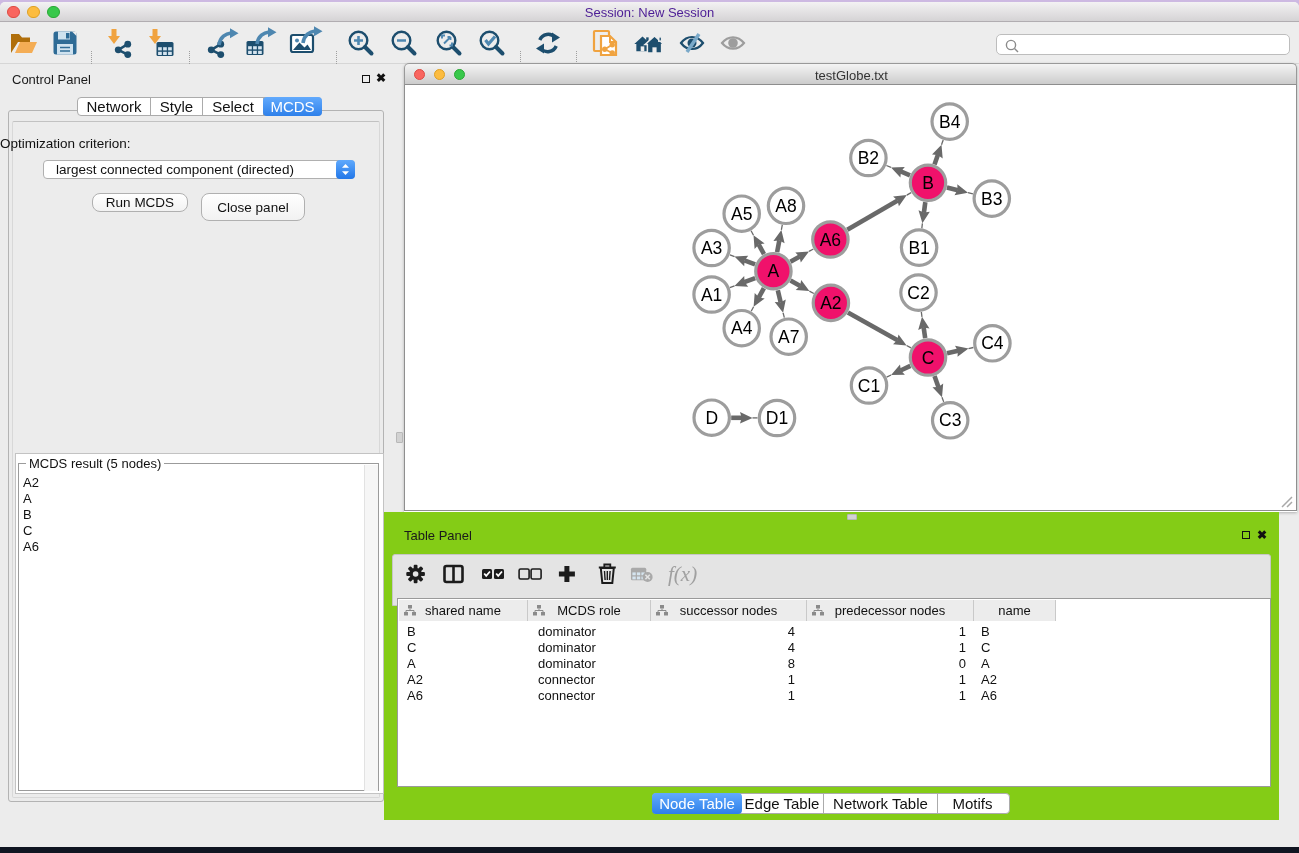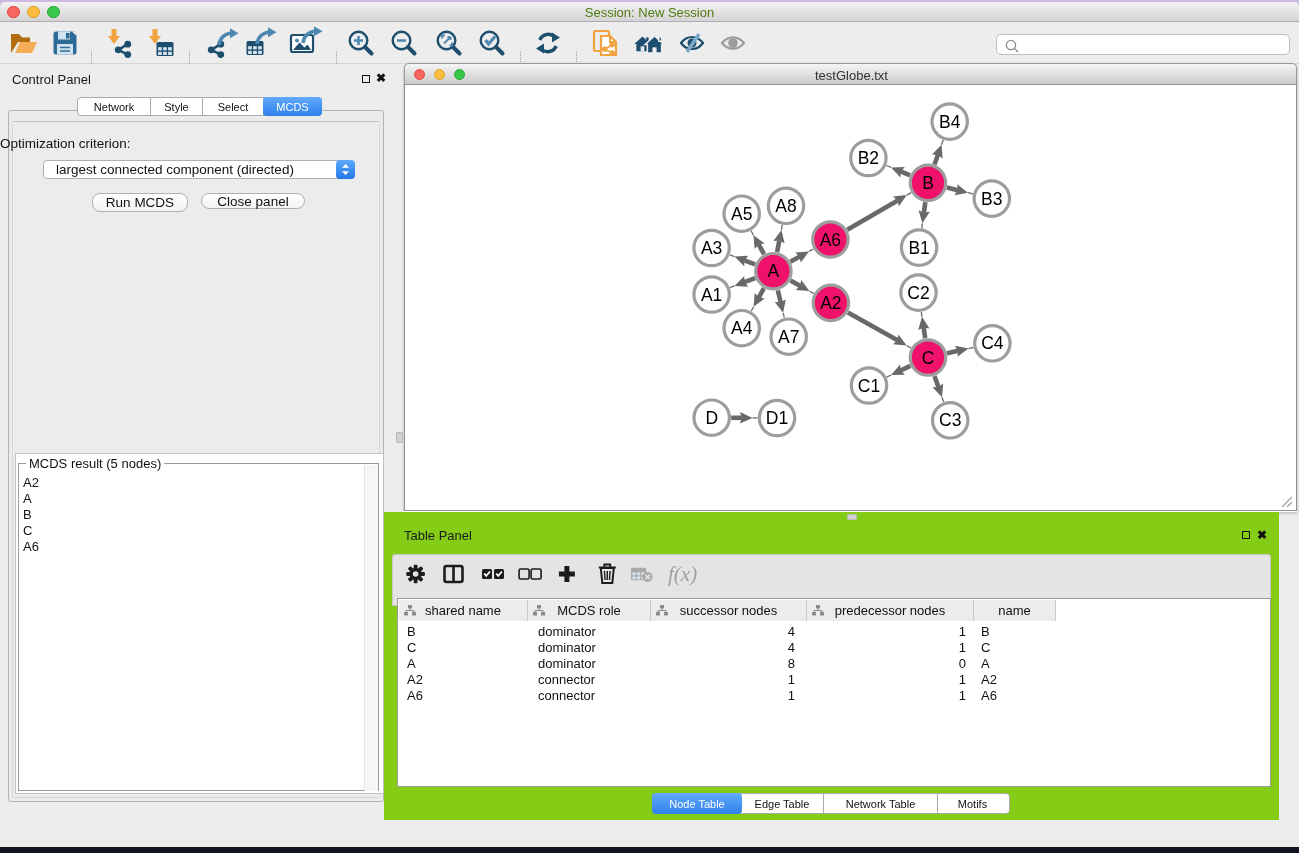--- a/index.html
+++ b/index.html
@@ -4,48 +4,48 @@
 html,body{width:1299px;height:853px;overflow:hidden}
 body{font-family:"Liberation Sans",sans-serif;background:#101521;position:relative}
 .abs{position:absolute}
 #wallpaper-top{left:0;top:0;width:1299px;height:8px;background:#cdb9e2}
 #appwin{left:0;top:2px;width:1299px;height:845px;background:#ececec;border-radius:5px 5px 0 0;overflow:hidden}
 #titlebar{left:0;top:0;width:1299px;height:20px;background:linear-gradient(#f3f2f3,#d5d3d5);border-bottom:1px solid #b1adb1;border-radius:5px 5px 0 0}
 .tl{width:12.5px;height:12.5px;border-radius:50%;top:3.5px}
 #titlebar .t1{left:7px;background:#f9655f;border:1px solid #dd4b43}
 #titlebar .t2{left:27px;background:#fcbc40;border:1px solid #dfa023}
 #titlebar .t3{left:47px;background:#38c84b;border:1px solid #2aa835}
-#titletext{left:0;top:3px;width:1299px;text-align:center;font-size:13px;color:#4d7c0f}
+#titletext{left:0;top:3px;width:1299px;text-align:center;font-size:13px;color:#4c1d95}
 #toolbar{left:0;top:21px;width:1299px;height:41px;background:#ededed;border-bottom:1px solid #d6d6d6}
 .tsep{top:28px;height:31px;width:0;border-left:1px dotted #9f9f9f;position:absolute}
 #searchbox{left:996px;top:11px;width:294px;height:21px;background:#fff;border:1px solid #bdbdbd;border-radius:5px}
 #ctrl{left:0;top:62px;width:391px;height:754px;background:#ececec}
 #ctrl-title{left:12px;top:8px;font-size:13px;color:#1a1a1a}
 .floatsq{width:8px;height:8px;border:1.5px solid #111}
 #ctrl .floatsq{left:362px;top:11px}
 .closex{font-size:12px;color:#111;font-weight:bold}
 #ctrl .closex{left:376px;top:7px}
 #ctrl-box{left:8px;top:46px;width:376px;height:692px;background:#ebebeb;border:1px solid #b3b3b3;border-radius:3px}
 #ctrl-inner{left:12px;top:57px;width:368px;height:677px;background:#ececec;border:1px solid #d8d8d8;border-top-color:#c2c2c2;border-radius:2px}
 .tabbar{display:flex;background:#fff;border:1px solid #ababab;border-radius:4px}
-.tabbar .tab{font-size:11px;color:#111;text-align:center;border-right:1px solid #ababab;display:flex;align-items:center;justify-content:center}
+.tabbar .tab{font-size:15px;color:#111;text-align:center;border-right:1px solid #ababab;display:flex;align-items:center;justify-content:center}
 .tabbar .tab:last-child{border-right:none}
 .tabbar .sel{background:linear-gradient(#62aafd,#2e80ea);color:#fff;border-radius:4px;margin:-1px;border:none}
 #ctrl-tabs{left:77px;top:33px;width:245px;height:19px}
 #ctrl-tabs .tab:nth-child(1){width:73px}
 #ctrl-tabs .tab:nth-child(2){width:52px}
 #ctrl-tabs .tab:nth-child(3){width:61px}
 #ctrl-tabs .tab:nth-child(4){width:59px}
 #opt-label{left:0;top:72px;width:391px;font-size:13.5px;color:#111}
 #dropdown{left:43px;top:96px;width:312px;height:19px;background:#fff;border:1px solid #b0b0b0;border-radius:4px}
 #dropdown .txt{left:12px;top:1px;font-size:13.5px;color:#111}
 #dd-step{left:292px;top:-1px;width:19px;height:19px;background:linear-gradient(#5fa9fd,#2277e8);border-radius:4px}
 .btn{background:linear-gradient(#ffffff,#f2f2f2);border:1px solid #b0b0b0;border-radius:8px;font-size:13.5px;color:#111;display:flex;align-items:center;justify-content:center}
 #btn-run{left:92px;top:129px;width:96px;height:19px}
-#btn-close{left:201px;top:129px;width:104px;height:16px}
+#btn-close{left:201px;top:129px;width:104px;height:28px}
 #mcds-box{left:15px;top:389px;width:369px;height:341px;background:#fff;border:1px solid #c3c3c3}
 #mcds-group{left:2px;top:9px;width:361px;height:328px;border:1px solid #9b9b9b}
 #mcds-label{left:7px;top:-8px;background:#fff;padding:0 3px;font-size:13px;color:#111}
 .mcds-item{left:4px;font-size:13px;color:#111}
 #mcds-scroll{left:345px;top:1px;width:14px;height:326px;background:#f6f6f6;border-left:1px solid #e2e2e2}
 #netwin{left:404px;top:61px;width:893px;height:449px;background:#fff;border-radius:5px 5px 0 0;box-shadow:0 1px 3px rgba(0,0,0,0.25)}
 #nettitle{left:0;top:0;width:893px;height:22px;background:linear-gradient(#f4f4f4,#cccccc);border:1px solid #999;border-bottom:1px solid #8d8d8d;border-radius:5px 5px 0 0}
 #nettitle .t1{left:9px;top:5px;width:11px;height:11px;background:#f9655f;border:1px solid #dd4b43}
 #nettitle .t2{left:29px;top:5px;width:11px;height:11px;background:#fcbc40;border:1px solid #dfa023}
 #nettitle .t3{left:49px;top:5px;width:11px;height:11px;background:#38c84b;border:1px solid #2aa835}

